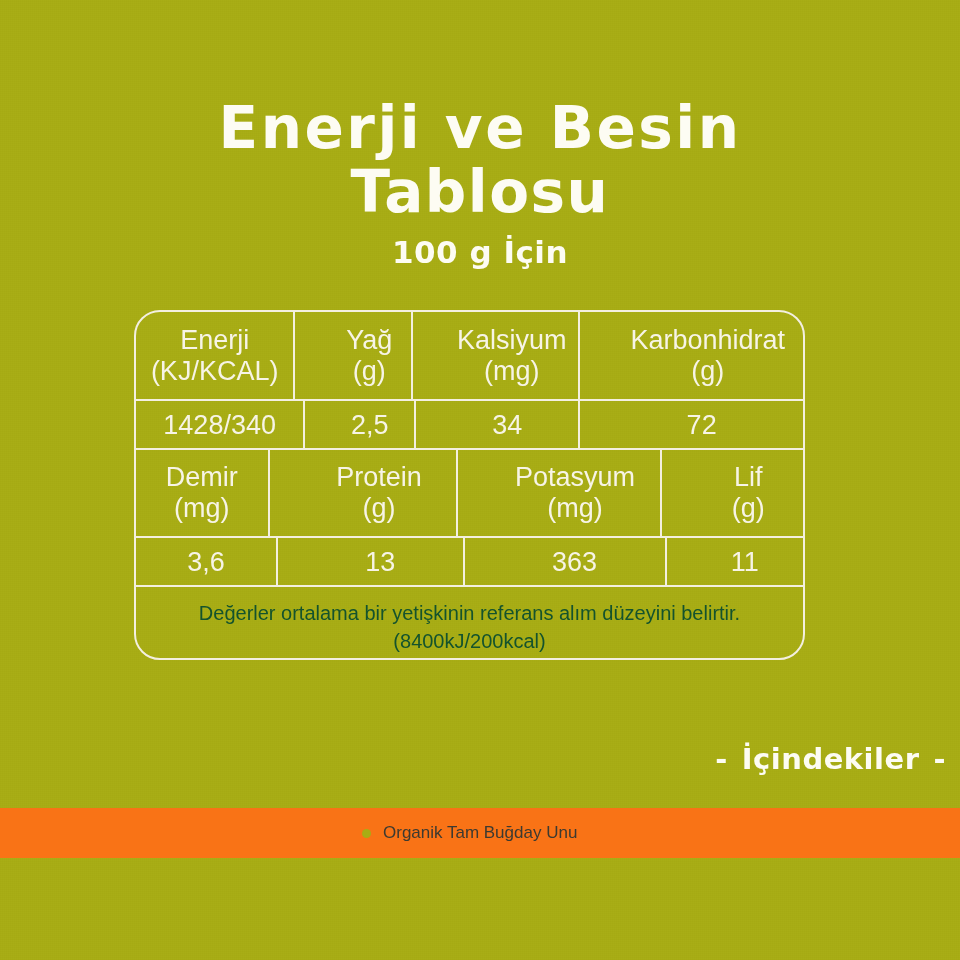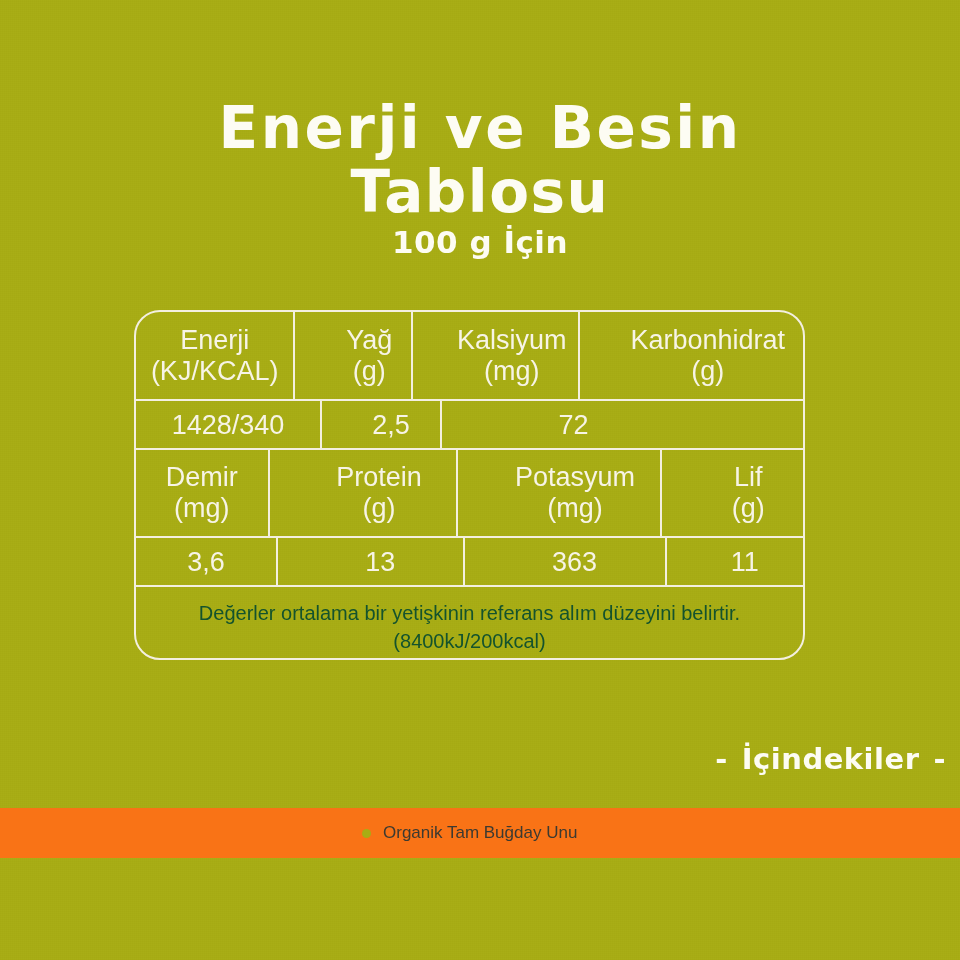--- a/index.html
+++ b/index.html
@@ -42,21 +42,21 @@
   .title-line {
     color: #fdfcf3;
     font-size: 58px;
     line-height: 64px;
     font-weight: 700;
     letter-spacing: 1.5px;
     font-family: "DejaVu Sans", sans-serif;
   }
   .title-line.l1 { letter-spacing: 2.5px; }
   .subtitle {
-    margin-top: 0;
+    margin-top: 10px;
     color: #fdfcf3;
     font-size: 31px;
     line-height: 36px;
     font-weight: 700;
     letter-spacing: .5px;
     font-family: "DejaVu Sans", sans-serif;
   }
 
   
   .table-wrap {
@@ -199,20 +199,21 @@
         <span>Karbonhidrat</span>
         <span>(g)</span>
       </div>
     </div>
 
     <div class="rule"></div>
 
     <div class="trow val-row">
       <div class="tcell" style="width:186px">1428/340</div>
       <div class="tcell" style="width:100px">2,5</div>
+      <div class="tcell" style="width:158px">34</div>
       <div class="tcell" style="width:223px">72</div>
     </div>
 
     <div class="rule"></div>
 
     <div class="trow head-row b2">
       <div class="tcell" style="width:156px">
         <span>Demir</span>
         <span>(mg)</span>
       </div>

